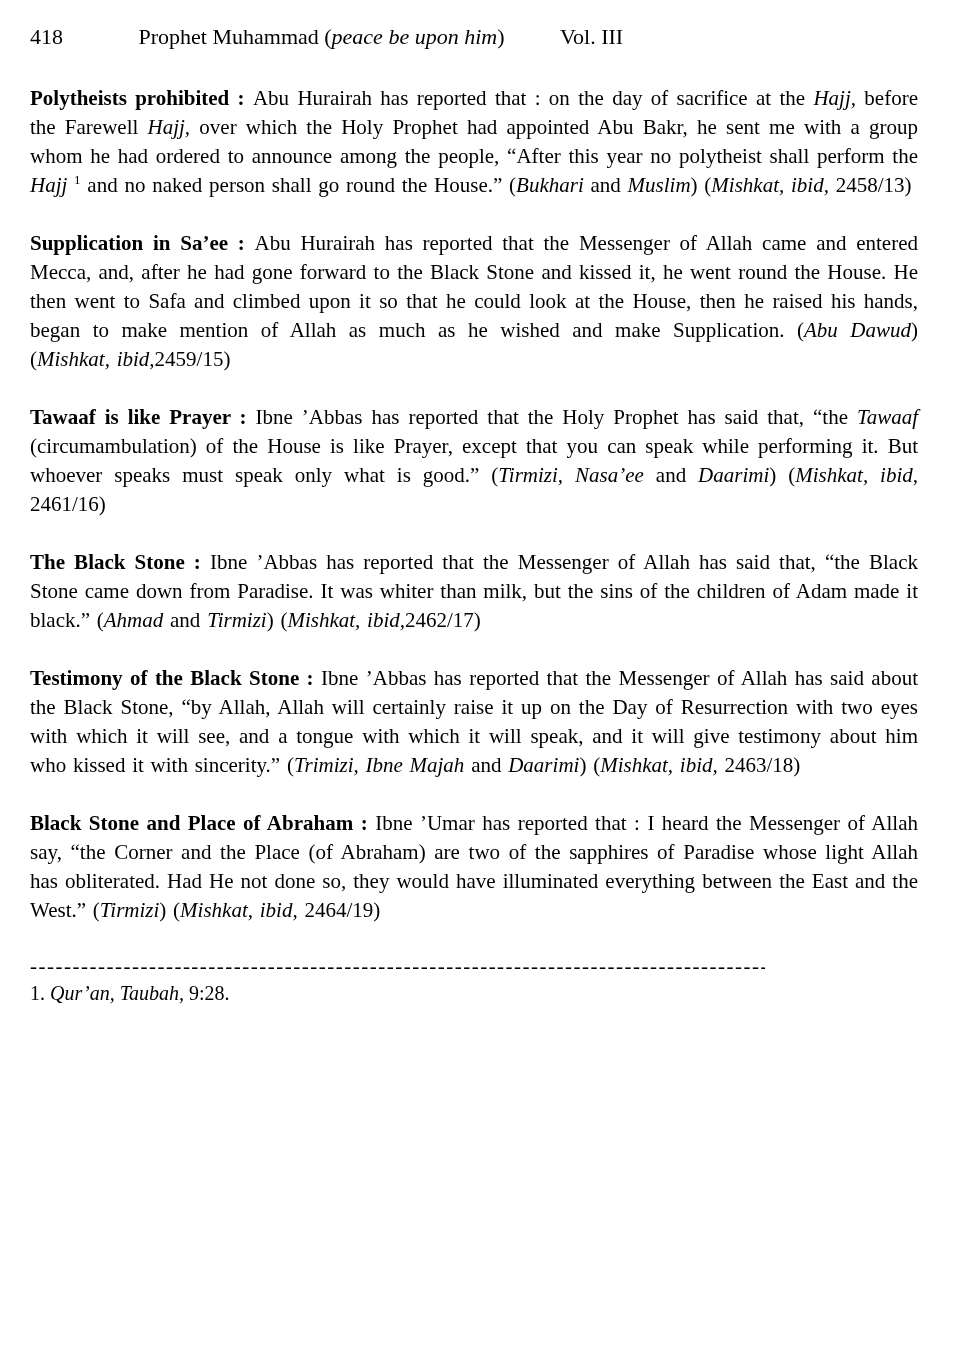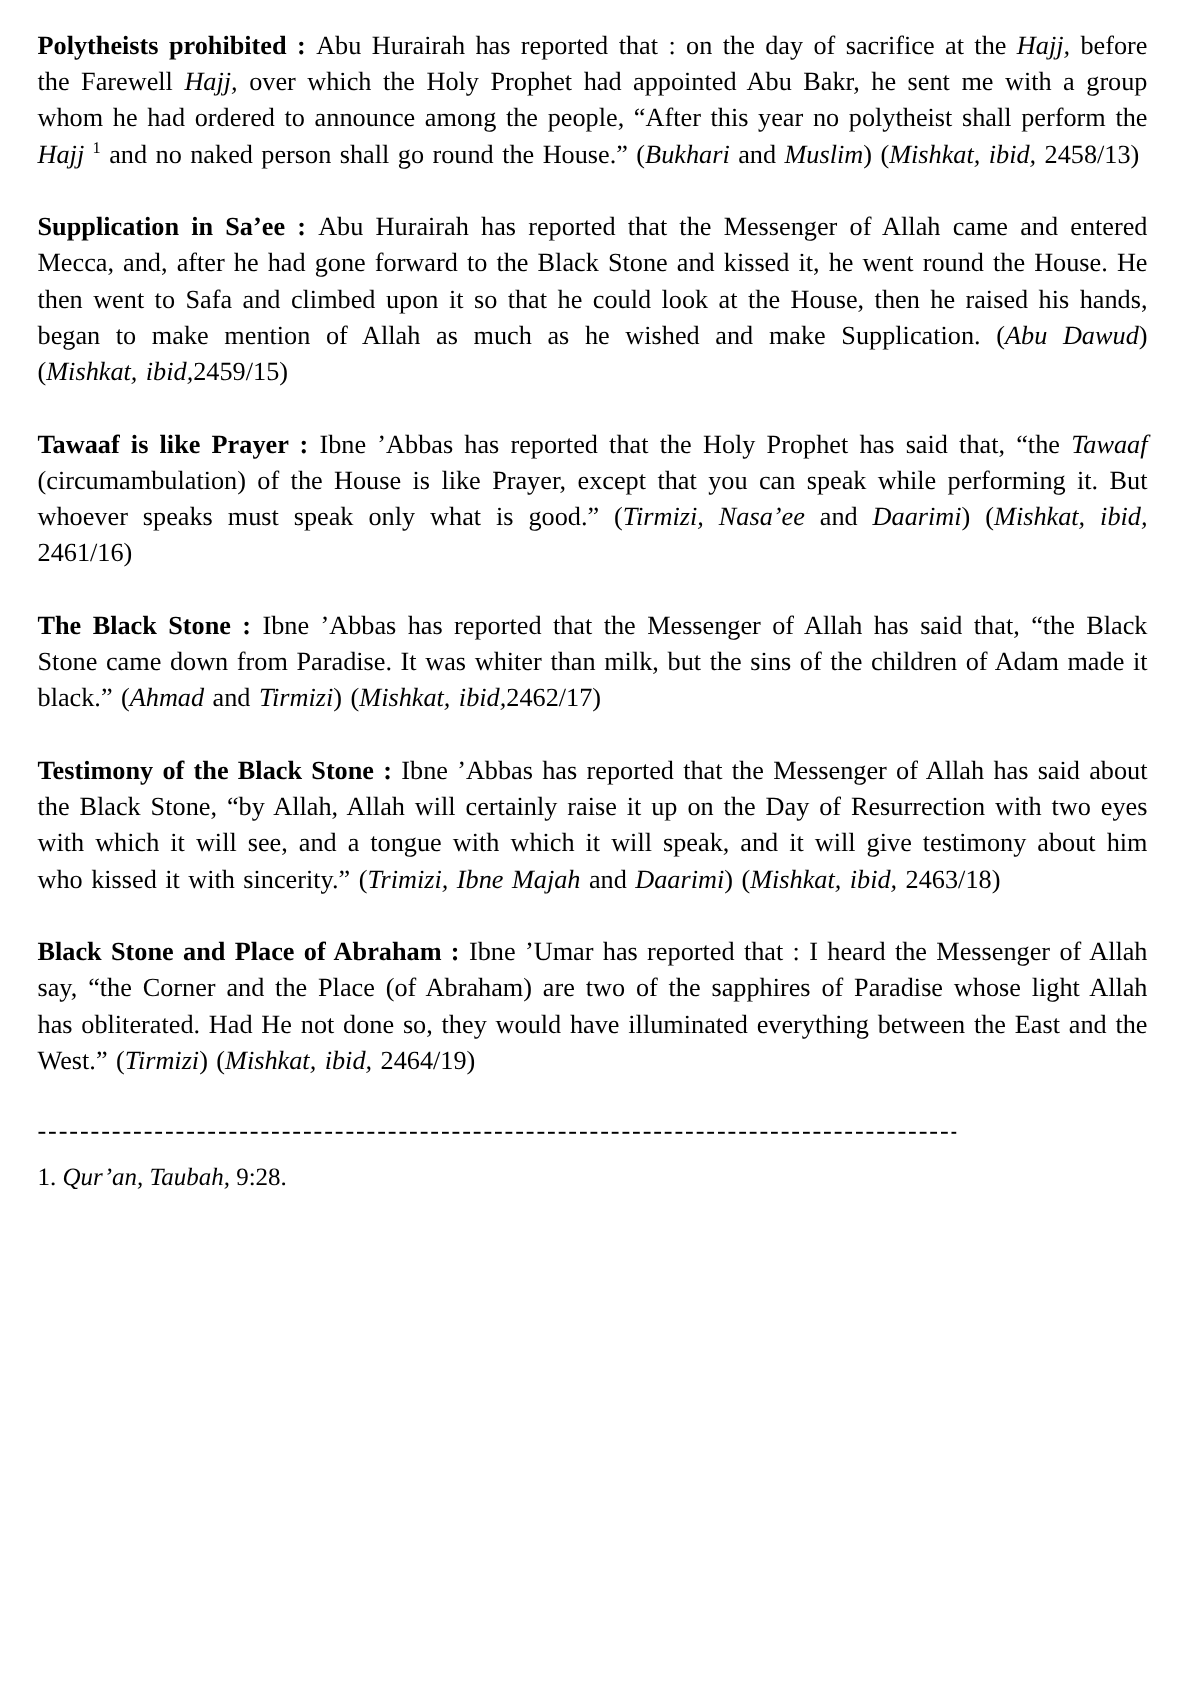--- a/index.html
+++ b/index.html
@@ -46,28 +46,33 @@
     font-size: 21px;
     line-height: 24px;
     letter-spacing: 1.5px;
     white-space: nowrap;
     overflow: hidden;
     width: 735px;
   }
   .footnote {
     font-size: 20px;
     line-height: 28px;
-    margin-top: 12px;
+    margin-top: 1px;
   }
 </style>
 </head>
 <body>
 
 <div class="page">
 
+  <div class="header">
+    <span class="num">418</span>
+    <span class="title"><span>Prophet Muhammad (</span><span class="i">peace be upon him</span><span>)</span></span>
+    <span class="vol">Vol. III</span>
+  </div>
 
   <div class="paragraphs">
       <p class="para"><span class="b">Polytheists prohibited : </span><span>Abu Hurairah has reported that : on the day of sacrifice at the </span><span class="i">Hajj,</span><span> before the Farewell </span><span class="i">Hajj,</span><span> over which the Holy Prophet had appointed Abu Bakr, he sent me with a group whom he had ordered to announce among the people, “After this year no polytheist shall perform the </span><span class="i">Hajj</span><span> </span><sup>1</sup><span> and no naked person shall go  round the House.” (</span><span class="i">Bukhari</span><span> and </span><span class="i">Muslim</span><span>) (</span><span class="i">Mishkat, ibid,</span><span> 2458/13)</span></p>
       <p class="para"><span class="b">Supplication in Sa’ee : </span><span>Abu Hurairah has reported that the Messenger of Allah came and entered Mecca, and, after he had gone forward to the Black Stone and kissed it, he went round the House. He then went to Safa and climbed upon it so that he could look at the House, then he raised his hands, began to make mention of Allah as much as he wished and make Supplication. (</span><span class="i">Abu Dawud</span><span>) (</span><span class="i">Mishkat, ibid,</span><span>2459/15)</span></p>
       <p class="para"><span class="b">Tawaaf is like Prayer : </span><span>Ibne ’Abbas has reported that the Holy Prophet has said that, “the </span><span class="i">Tawaaf</span><span> (circumambulation) of the House is like  Prayer, except that you can speak while performing it. But whoever speaks must speak only what is good.” (</span><span class="i">Tirmizi, Nasa’ee</span><span> and </span><span class="i">Daarimi</span><span>) (</span><span class="i">Mishkat, ibid,</span><span> 2461/16)</span></p>
       <p class="para"><span class="b">The Black Stone : </span><span>Ibne ’Abbas has reported that the Messenger of Allah has said that, “the Black Stone came down from Paradise. It was whiter than milk, but the sins of the children of Adam made it black.” (</span><span class="i">Ahmad</span><span> and </span><span class="i">Tirmizi</span><span>) (</span><span class="i">Mishkat, ibid,</span><span>2462/17)</span></p>
       <p class="para"><span class="b">Testimony of the Black Stone : </span><span>Ibne ’Abbas has reported that the Messenger of Allah has said about the Black Stone, “by Allah, Allah will certainly raise it up on the Day of Resurrection with two eyes with which it will see, and a tongue with which it will speak, and it will give testimony about him who kissed it with sincerity.” (</span><span class="i">Trimizi, Ibne Majah</span><span> and </span><span class="i">Daarimi</span><span>) (</span><span class="i">Mishkat, ibid,</span><span> 2463/18)</span></p>
       <p class="para"><span class="b">Black Stone and Place of Abraham : </span><span>Ibne ’Umar has reported that : I heard the Messenger of Allah say, “the Corner and the Place (of Abraham) are  two of  the sapphires of  Paradise whose light Allah has obliterated. Had He not done so, they would have illuminated everything between the East and the West.” (</span><span class="i">Tirmizi</span><span>) (</span><span class="i">Mishkat, ibid,</span><span> 2464/19)</span></p>
     </div>
 

